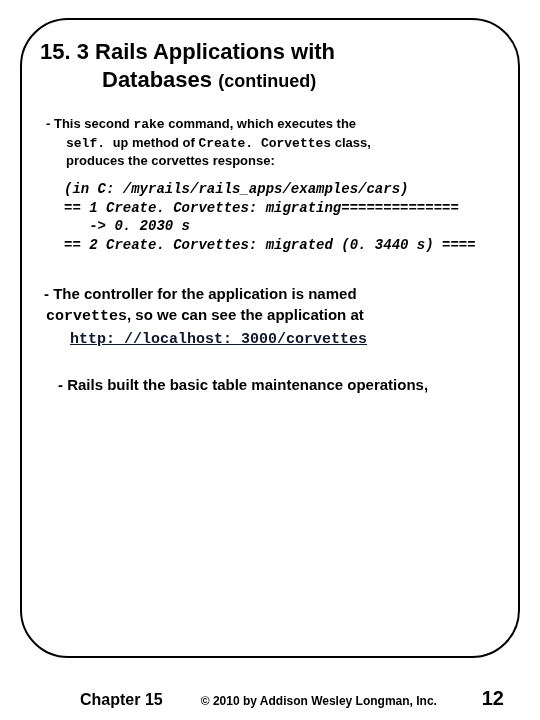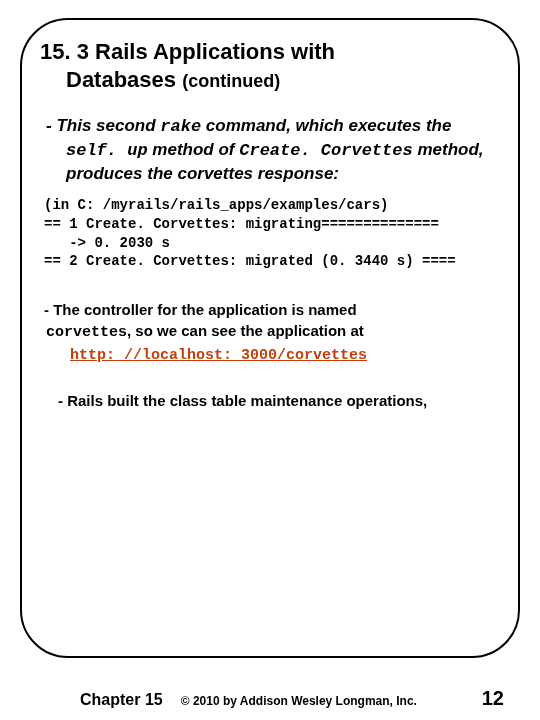--- a/index.html
+++ b/index.html
@@ -35,74 +35,75 @@
     margin: 0 0 22px 0;
   }
   .title .contd {
     font-size: 18px;
   }
   .indent1 {
     margin-left: 14px;
   }
   .bullet {
     font-weight: bold;
-    font-size: 17px;
+    font-size: 13px;
     line-height: 1.35;
     margin: 0 0 10px 6px;
-    font-style: italic;
   }
   .bullet .mono {
     font-family: "Courier New", Courier, monospace;
     font-weight: bold;
   }
   .b-indent {
     display: block;
     margin-left: 20px;
   }
   .codeblock {
     font-family: "Courier New", Courier, monospace;
     font-weight: bold;
     font-size: 14px;
     white-space: pre;
-    margin: 8px 0 28px 4px;
+    margin: 8px 0 28px 24px;
     line-height: 1.35;
+    font-style: italic;
   }
   .para2 {
     font-weight: bold;
     font-size: 15px;
     line-height: 1.4;
     margin: 0 0 24px 4px;
   }
   .para2 .mono {
     font-family: "Courier New", Courier, monospace;
     font-weight: bold;
   }
   .url {
     font-family: "Courier New", Courier, monospace;
     font-weight: bold;
-    color: #c2410c;
+    color: #0f172a;
     margin-left: 26px;
     display: inline-block;
   }
   .para3 {
     font-weight: bold;
     font-size: 15px;
     line-height: 1.4;
     margin: 0 0 0 18px;
   }
   .footer {
     position: absolute;
     bottom: 10px;
     left: 0;
     width: 540px;
     box-sizing: border-box;
     padding: 0 36px 0 80px;
     display: flex;
     align-items: baseline;
     font-weight: bold;
+    gap: 20px;
   }
   .footer .chapter {
     font-size: 16px;
     margin-right: 18px;
   }
   .footer .copyright {
     font-size: 12px;
     flex: 0 0 auto;
   }
   .footer .pagenum {
@@ -111,49 +112,49 @@
   }
 </style>
 </head>
 <body>
 
 <div class="page">
   <div class="slide">
 
     <h1 class="title">
       <span>15. 3 Rails Applications with</span><br>
-      <span class="indent1" style="display:inline-block; margin-left:26px;">
+      <span class="indent1" style="display:inline-block; margin-left:62px;">
         <span>Databases</span>
         <span class="contd">(continued)</span>
       </span>
     </h1>
 
     <p class="bullet">
       <span>- This second </span><span class="mono">rake</span><span> command, which executes the</span>
       <span class="b-indent">
-        <span class="mono">self. up</span><span> method of </span><span class="mono">Create. Corvettes</span><span> method,</span>
+        <span class="mono">self. up</span><span> method of </span><span class="mono">Create. Corvettes</span><span> class,</span>
       </span>
       <span class="b-indent">produces the corvettes response:</span>
     </p>
 
     <div class="codeblock"><span>(in C: /myrails/rails_apps/examples/cars)</span>
 <span>== 1 Create. Corvettes: migrating==============</span>
 <span>   -&gt; 0. 2030 s</span>
 <span>== 2 Create. Corvettes: migrated (0. 3440 s) ====</span></div>
 
     <p class="para2">
       <span>- The controller for the application is named</span><br>
       <span style="margin-left:2px; display:inline-block;">
         <span class="mono">corvettes</span><span>, so we can see the application at</span>
       </span><br>
       <a class="url" href="#">http: //localhost: 3000/corvettes</a>
     </p>
 
     <p class="para3">
-      <span>- Rails built the class table maintenance operations,</span><br>
+      <span>- Rails built the basic table maintenance operations,</span><br>
     </p>
 
   </div>
 
   <div class="footer">
     <span class="chapter">Chapter 15</span>
     <span class="copyright">© 2010 by Addison Wesley Longman, Inc.</span>
     <span class="pagenum">12</span>
   </div>
 </div>

